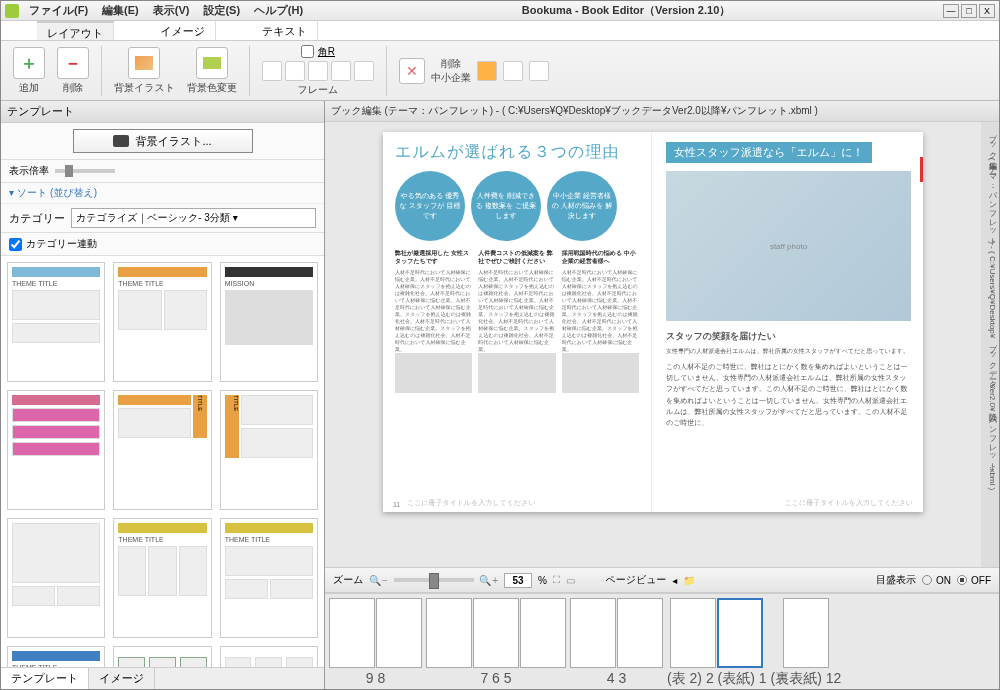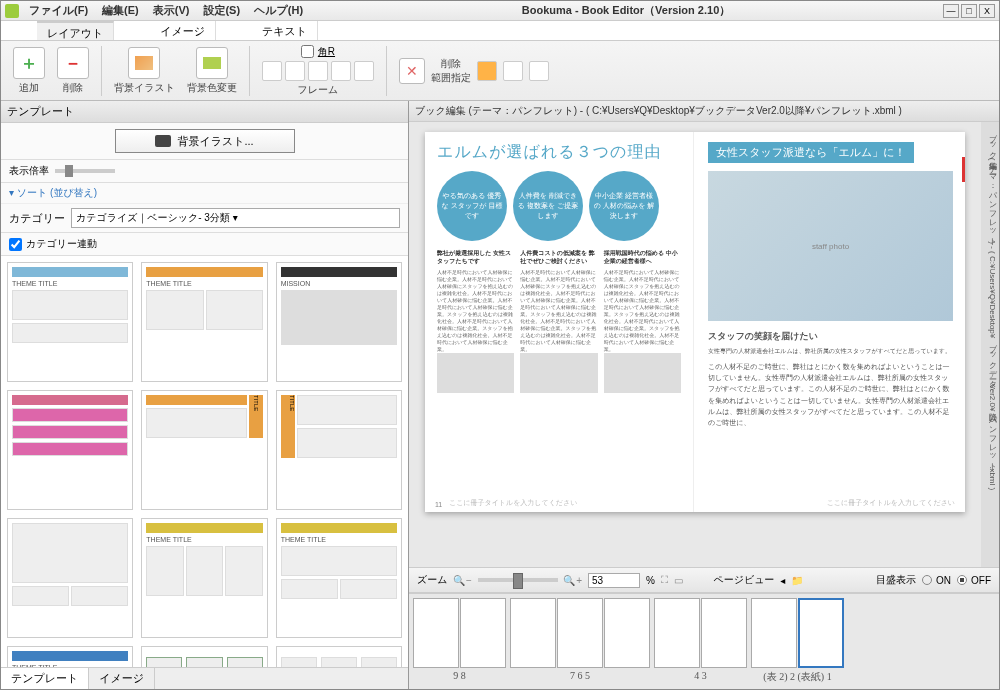--- a/index.html
+++ b/index.html
@@ -21,21 +21,21 @@
 .ribbon-group { display: flex; flex-direction: column; align-items: center; gap: 2px; padding: 0 4px; }
 .ribbon-sep { width: 1px; height: 50px; background: #ccc; margin: 0 4px; }
 .ribbon-btn-big { width: 32px; height: 32px; border: 1px solid #bbb; background: #fff; border-radius: 3px; display: flex; align-items: center; justify-content: center; }
 .ribbon-label { font-size: 10px; color: #444; }
 .ribbon-row { display: flex; gap: 3px; }
 .ribbon-mini { width: 20px; height: 20px; border: 1px solid #ccc; background: #fff; border-radius: 2px; }
 .ribbon-mini.accent { background: #ffb347; }
 .ribbon-check { display: flex; align-items: center; gap: 4px; font-size: 10px; text-decoration: underline; }
 
 .main-area { flex: 1; display: flex; overflow: hidden; }
-.left-panel { width: 408px; border-right: 1px solid #999; display: flex; flex-direction: column; background: #fafafa; }
+.left-panel { width: 324px; border-right: 1px solid #999; display: flex; flex-direction: column; background: #fafafa; }
 .panel-header { padding: 3px 6px; background: linear-gradient(#eee, #ddd); border-bottom: 1px solid #ccc; font-size: 11px; }
 .import-btn-row { padding: 6px; display: flex; justify-content: center; border-bottom: 1px solid #ddd; }
 .import-btn { width: 180px; height: 24px; border: 1px solid #888; background: linear-gradient(#fff,#eee); display: flex; align-items: center; justify-content: center; gap: 6px; font-size: 11px; }
 .cam-icon { width: 16px; height: 12px; background: #444; border-radius: 2px; }
 .zoom-slider-row { padding: 4px 8px; display: flex; align-items: center; gap: 6px; border-bottom: 1px solid #ddd; font-size: 10px; }
 .mini-slider { flex:0 0 60px; height:4px; background:#ccc; position:relative; }
 .mini-slider::after { content:''; position:absolute; width:8px; height:12px; background:#888; top:-4px; left:10px; }
 .sort-row { padding: 3px 8px; color: #3478c0; font-size: 10px; border-bottom: 1px solid #eee; }
 .cat-row { padding: 4px 8px; display: flex; align-items: center; gap: 6px; border-bottom: 1px solid #ddd; font-size: 11px; }
 .cat-select { flex:1; border:1px solid #aaa; padding:2px 4px; background:#fff; font-size:10px; }
@@ -72,32 +72,32 @@
 .right-photo { width:100%; height:150px; background:linear-gradient(135deg,#c8d8e0,#b0c8d8); margin-bottom:8px; display:flex; align-items:center; justify-content:center; color:#888; font-size:8px; }
 .side-text { font-size:7px; color:#555; line-height:1.6; }
 .side-text h3 { font-size:9px; margin-bottom:4px; }
 .red-bar { position:absolute; right:0; top:25px; width:3px; height:25px; background:#d33; }
 .vert-tab { width:18px; background:#ddd; writing-mode:vertical-rl; font-size:8px; padding:6px 2px; color:#555; text-orientation:mixed; }
 .page-num { position:absolute; bottom:4px; font-size:7px; color:#888; }
 
 .zoom-bar { height:26px; background:linear-gradient(#f5f5f5,#e5e5e5); border-top:1px solid #ccc; border-bottom:1px solid #ccc; display:flex; align-items:center; padding:0 8px; gap:6px; font-size:10px; }
 .zoom-slider-h { width:80px; height:4px; background:#ccc; position:relative; }
 .zoom-slider-h::after { content:''; position:absolute; width:8px; height:14px; background:#888; top:-5px; left:35px; border:1px solid #666; }
-.zoom-val { width:52px; border:1px solid #aaa; padding:1px 3px; background:#fff; text-align:left; }
+.zoom-val { width:28px; border:1px solid #aaa; padding:1px 3px; background:#fff; text-align:center;font-weight:bold; }
 .spacer { flex:1; }
 .radio-grp { display:flex; align-items:center; gap:4px; }
 .radio { width:10px; height:10px; border:1px solid #888; border-radius:50%; display:inline-block; }
 .radio.on { background:radial-gradient(circle,#444 40%, #fff 45%); }
 
 .thumb-strip { height:96px; background:#e8e8e8; border-top:1px solid #ccc; display:flex; overflow-x:auto; padding:4px; gap:4px; }
 .thumb-item { display:flex; flex-direction:column; align-items:center; gap:2px; }
 .thumb-spread { display:flex; gap:1px; }
 .thumb-pg { width:46px; height:70px; background:#fff; border:1px solid #aaa; font-size:4px; padding:2px; overflow:hidden; position:relative; }
 .thumb-pg.sel { border:2px solid #3478c0; }
-.thumb-lbl { font-size:10px; color:#555;font-family:Liberation Serif, serif; }
+.thumb-lbl { font-size:14px; color:#555; }
 </style>
 </head>
 <body>
 
 <div class="window">
 
   <div class="titlebar">
     <div class="app-icon"></div>
     <div class="menubar">
       <span class="menu-item">ファイル(F)</span>
@@ -164,21 +164,21 @@
     <div class="ribbon-sep"></div>
     <div class="ribbon-group">
       <div style="display:flex;align-items:center;gap:6px">
         <div style="text-align:center">
           <div class="ribbon-btn-big" style="width:26px;height:26px">
               <span style="color:#e06666;font-size:14px">✕</span>
             </div>
         </div>
         <div style="text-align:center">
           <span class="ribbon-label">削除</span><br>
-          <span class="ribbon-label">範囲指定</span>
+          <span class="ribbon-label">中小企業</span>
         </div>
         <div class="ribbon-mini accent"></div>
         <div class="ribbon-mini"></div>
         <div class="ribbon-mini"></div>
       </div>
     </div>
   </div>
 
   <div class="main-area">
 
@@ -374,17 +374,23 @@
             </div>
           <span class="thumb-lbl">4            3</span>
         </div>
         <div class="thumb-item">
           <div class="thumb-spread">
               <div class="thumb-pg"></div>
               <div class="thumb-pg sel"></div>
             </div>
           <span class="thumb-lbl">(表 2) 2  (表紙) 1</span>
         </div>
+        <div class="thumb-item">
+          <div class="thumb-spread">
+              <div class="thumb-pg"></div>
+            </div>
+          <span class="thumb-lbl">(裏表紙) 12</span>
+        </div>
       </div>
     </div>
 
   </div>
 </div>
 
 </body></html>

